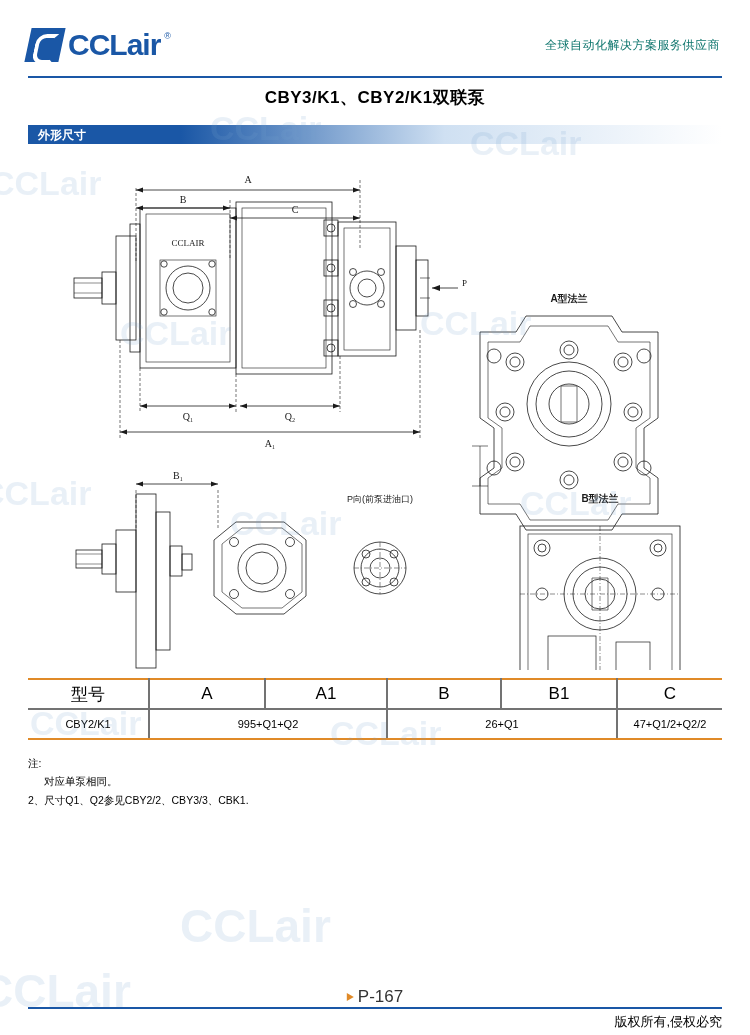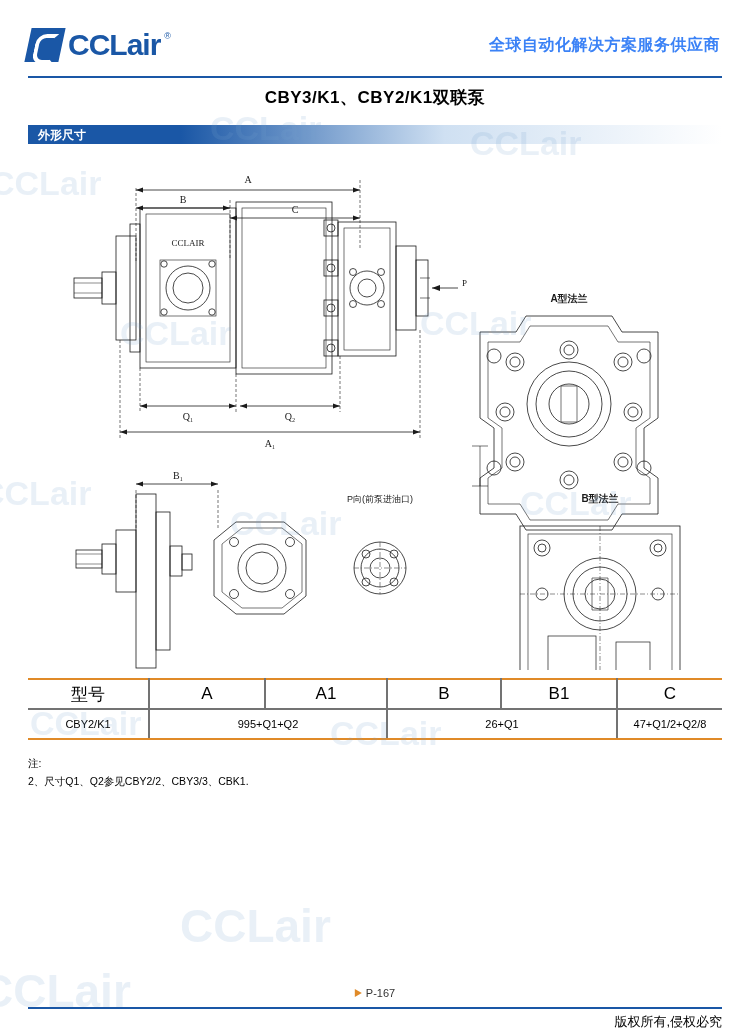--- a/index.html
+++ b/index.html
@@ -66,23 +66,23 @@
     font-family: "Liberation Sans", sans-serif;
   }
   .logo-reg {
     font-size: 9px;
     color: #1a57a6;
     vertical-align: top;
     line-height: 12px;
     margin-top: 2px;
   }
   .header-slogan {
-    font-size: 16px;
-    font-weight: bold;
-    color: #3b82f6;
+    font-size: 12px;
+    font-weight: normal;
+    color: #0f766e;
     letter-spacing: 0.5px;
     padding-right: 2px;
   }
 
   
   .doc-title {
     text-align: center;
     font-size: 17px;
     font-weight: bold;
     margin-top: 8px;
@@ -172,21 +172,21 @@
     font-size: 11px;
   }
   .page-num {
     position: absolute;
     left: 50%;
     transform: translateX(-50%);
     top: -22px;
     display: flex;
     align-items: center;
     gap: 4px;
-    font-size: 11px;
+    font-size: 17px;
     color: #333;
   }
   .tri {
     width: 0; height: 0;
     border-left: 7px solid #e08a28;
     border-top: 4.5px solid transparent;
     border-bottom: 4.5px solid transparent;
   }
   .copyright {
     position: absolute;
@@ -448,27 +448,28 @@
         <th class="col-b">B</th>
         <th class="col-b1">B1</th>
         <th>C</th>
       </tr>
     </thead>
     <tbody>
       <tr>
         <td>CBY2/K1</td>
         <td colspan="2">995+Q1+Q2</td>
         <td colspan="2">26+Q1</td>
-        <td>47+Q1/2+Q2/8</td>
+        <td>47+Q1/2+Q2/2</td>
       </tr>
     </tbody>
   </table>
 
   <div class="notes">
     <div class="note-line">注:</div>
+    <div class="note-line indent">对应单泵相同。</div>
     <div class="note-line">2、尺寸Q1、Q2参见CBY2/2、CBY3/3、CBK1.</div>
   </div>
 
   <div class="footer">
     <div class="page-num">
       <span class="tri"></span>
       <span>P-167</span>
     </div>
     <div class="copyright">版权所有,侵权必究</div>
   </div>

